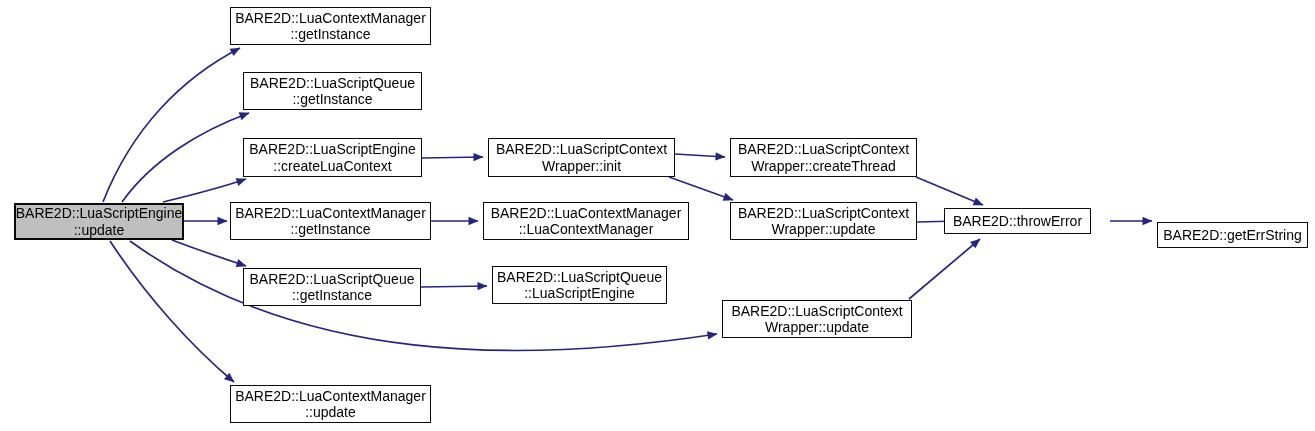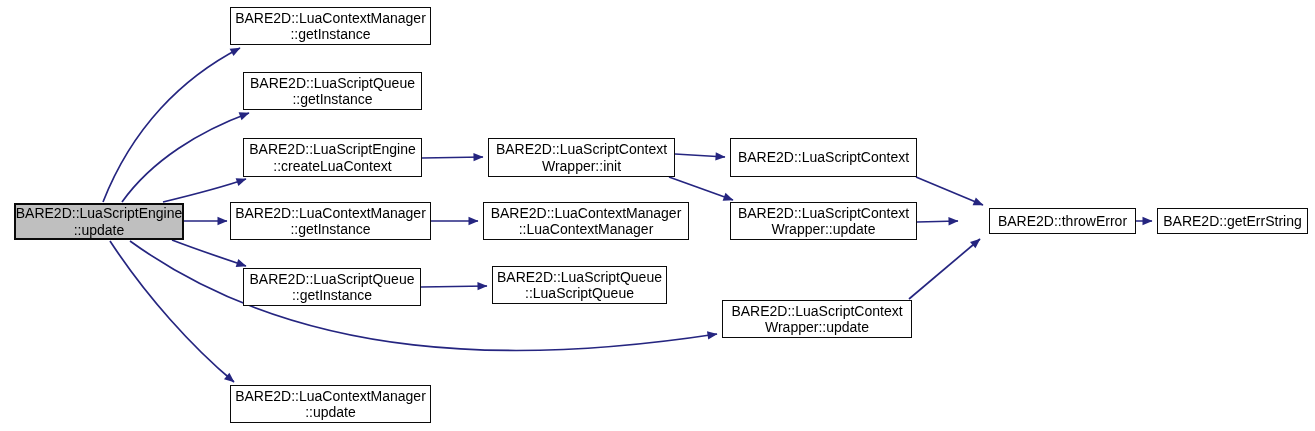--- a/index.html
+++ b/index.html
@@ -93,38 +93,39 @@
     <span>Wrapper::init</span>
   </div>
 
   <div class="node" style="left:483px;top:202px;width:206px;height:38px;">
     <span>BARE2D::LuaContextManager</span>
     <span>::LuaContextManager</span>
   </div>
 
   <div class="node" style="left:492px;top:266px;width:175px;height:38px;">
     <span>BARE2D::LuaScriptQueue</span>
-    <span>::LuaScriptQueue</span>
+    <span>::LuaScriptEngine</span>
   </div>
 
   <div class="node" style="left:730px;top:138px;width:187px;height:39px;">
     <span>BARE2D::LuaScriptContext</span>
+    <span>Wrapper::createThread</span>
   </div>
 
   <div class="node" style="left:730px;top:202px;width:187px;height:38px;">
     <span>BARE2D::LuaScriptContext</span>
     <span>Wrapper::update</span>
   </div>
 
   <div class="node" style="left:722px;top:300px;width:190px;height:38px;">
     <span>BARE2D::LuaScriptContext</span>
     <span>Wrapper::update</span>
   </div>
 
-  <div class="node" style="left:989px;top:208px;width:147px;height:26px;">
+  <div class="node" style="left:944px;top:208px;width:147px;height:26px;">
     <span>BARE2D::throwError</span>
   </div>
 
-  <div class="node" style="left:1157px;top:208px;width:151px;height:26px;">
+  <div class="node" style="left:1157px;top:222px;width:151px;height:26px;">
     <span>BARE2D::getErrString</span>
   </div>
 
 </div>
 
 </body></html>

